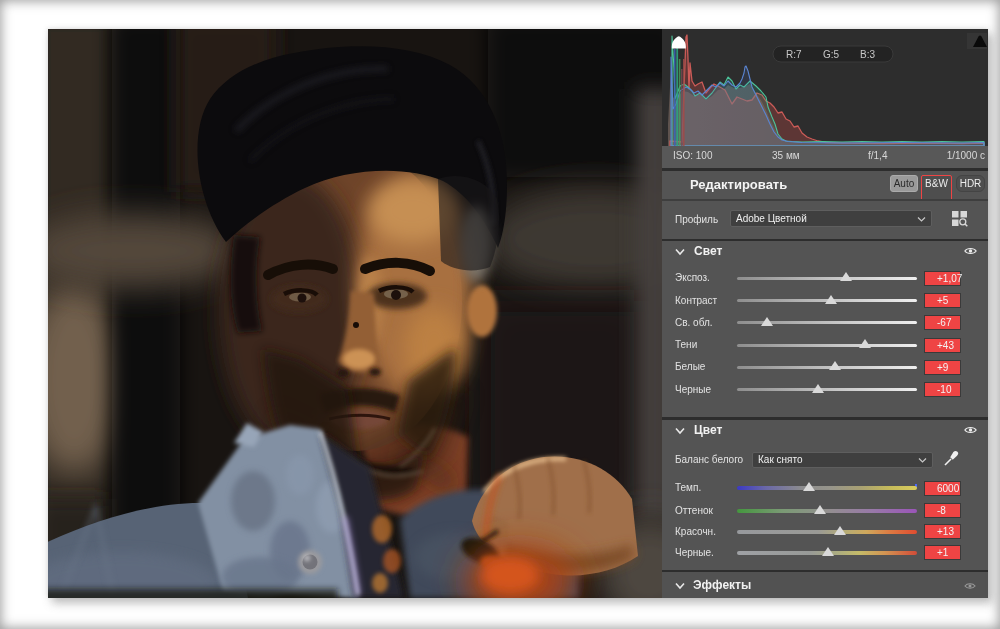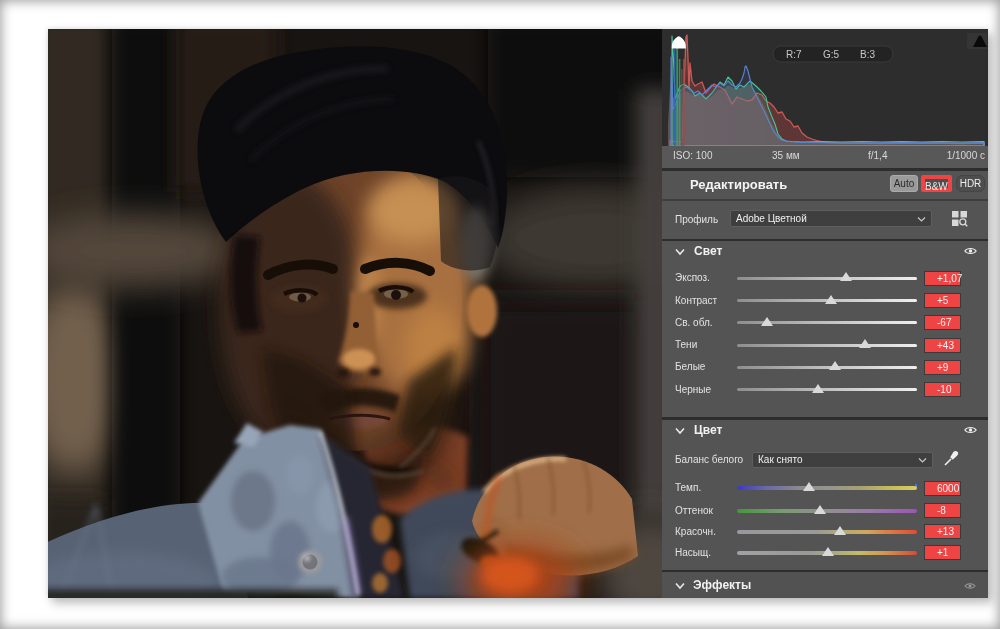--- a/index.html
+++ b/index.html
@@ -187,21 +187,21 @@
     <div class="abs" style="left:0;top:117px;width:326px;height:22px;background:#585858;">
       <span class="iso" style="left:11px;top:4px;">ISO: 100</span>
       <span class="iso" style="left:110px;top:4px;">35 мм</span>
       <span class="iso" style="left:206px;top:4px;">f/1,4</span>
       <span class="iso" style="right:3px;top:4px;">1/1000 c</span>
     </div>
     <div class="sep" style="top:139px;height:3px;"></div>
     <div class="abs" style="left:0;top:142px;width:326px;height:28px;">
       <span class="abs" style="left:28px;top:6px;font-size:13px;font-weight:bold;color:#f4f4f4;white-space:nowrap;">Редактировать</span>
       <span class="abs" style="left:228px;top:4px;width:28px;height:17px;background:#9a9a9a;border:1px solid #ababab;border-radius:3px;color:#2a2a2a;font-size:10px;text-align:center;line-height:15px;box-sizing:border-box;">Auto</span>
-      <span class="abs" style="left:259px;top:4px;width:31px;height:17px;background:#4e4e4e;border:4px solid #ef4444;border-radius:2px;color:#ececec;font-size:10px;text-align:left;line-height:15px;box-sizing:border-box;">B&amp;W</span>
+      <span class="abs" style="left:259px;top:4px;width:31px;height:26px;background:#4e4e4e;border:1px solid #ef4444;border-radius:2px;color:#ececec;font-size:10px;text-align:center;line-height:15px;box-sizing:border-box;">B&amp;W</span>
       <span class="abs" style="left:294px;top:4px;width:29px;height:17px;background:#4e4e4e;border:1px solid #444444;border-radius:6px;color:#ececec;font-size:10px;text-align:center;line-height:15px;box-sizing:border-box;">HDR</span>
     </div>
     <div class="sep" style="top:170px;height:2px;background:#3e3e3e;"></div>
     <div class="abs" style="left:0;top:172px;width:326px;height:38px;">
       <span class="lbl" style="top:11px;">Профиль</span>
       <span class="abs" style="left:68px;top:9px;width:202px;height:17px;background:#3f3f3f;border:1px solid #5e5e5e;border-radius:2px;box-sizing:border-box;color:#f0f0f0;font-size:10px;line-height:15px;padding-left:5px;">Adobe Цветной
         <svg class="abs" style="right:5px;top:5px;" width="9" height="7" viewBox="0 0 9 7">
             <path d="M1 1.5 L4.5 5 L8 1.5" stroke="#c8c8c8" stroke-width="1.2" fill="none"></path>
           </svg>
       </span>
@@ -274,21 +274,21 @@
       <div class="thumb" style="left:141px;top:62px;"></div>
       <div class="valbox" style="top:60.5px;">6000</div>
       <span class="lbl" style="top:82.5px;">Оттенок</span>
       <div class="track" style="top:88.5px;height:4px;background:linear-gradient(to right,#44973e,#7a9a74 25%,#93908f 50%,#9879a8 75%,#9a55b8);"></div>
       <div class="thumb" style="left:151.5px;top:84.5px;"></div>
       <div class="valbox" style="top:83px;">-8</div>
       <span class="lbl" style="top:103.5px;">Красочн.</span>
       <div class="track" style="top:109.5px;height:4px;background:linear-gradient(to right,#97999d,#9a9a96 45%,#b5ac76 60%,#cfa85c 72%,#dd7a42 85%,#e04c30);"></div>
       <div class="thumb" style="left:171.5px;top:105.5px;"></div>
       <div class="valbox" style="top:104px;">+13</div>
-      <span class="lbl" style="top:124.5px;">Насыщ.</span>
+      <span class="lbl" style="top:124.5px;">Черные.</span>
       <div class="track" style="top:130.5px;height:4px;background:linear-gradient(to right,#9fa1a5,#989a98 40%,#aaab82 55%,#c5bb68 68%,#d39552 82%,#d24c38);"></div>
       <div class="thumb" style="left:159.5px;top:126.5px;"></div>
       <div class="valbox" style="top:125px;">+1</div>
     </div>
     <div class="sep" style="top:541px;height:2px;"></div>
     <div class="abs" style="left:0;top:543px;width:326px;height:26px;background:#525252;">
       <svg class="abs" style="left:13px;top:10px;" width="10" height="8" viewBox="0 0 10 8">
           <path d="M1 1.5 L5 6 L9 1.5" stroke="#e8e8e8" stroke-width="1.6" fill="none"></path>
         </svg>
       <span class="abs shead" style="left:31px;top:6px;">Эффекты</span>

